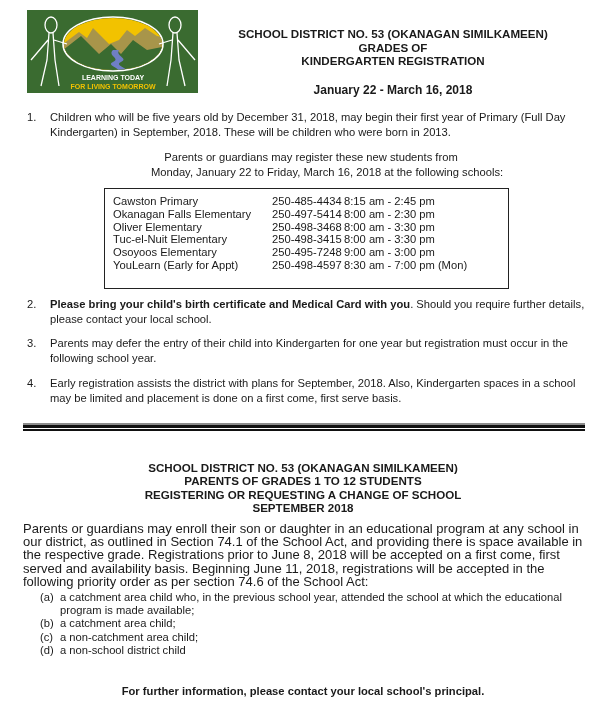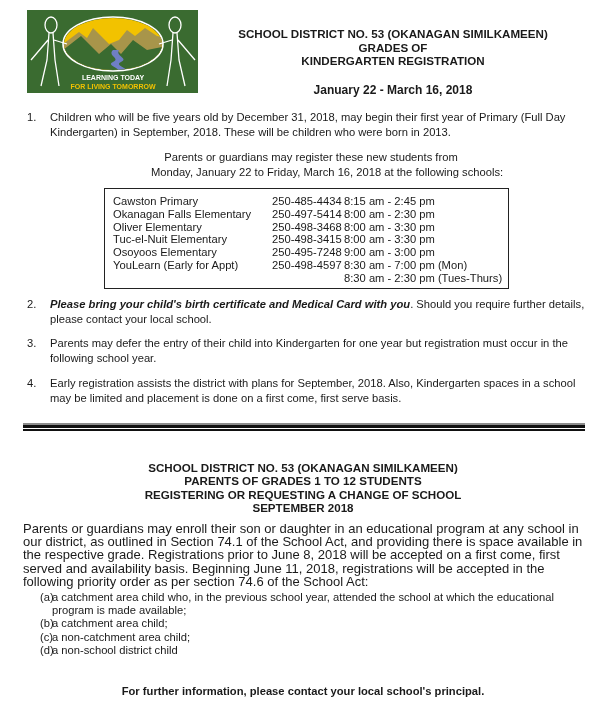--- a/index.html
+++ b/index.html
@@ -22,23 +22,23 @@
   .school-table td.c-phone { width: 72px; }
   .divider { left: 23px; top: 423px; width: 562px; height: 8px; }
   .divider .g { position: absolute; left: 0; top: 0; width: 100%; height: 2px; background: #8c8c8c; }
   .divider .b1 { position: absolute; left: 0; top: 2px; width: 100%; height: 3px; background: #111; }
   .divider .b2 { position: absolute; left: 0; top: 6px; width: 100%; height: 1.5px; background: #111; }
   .sec2-title { left: 0; width: 606px; top: 461px; text-align: center; font-weight: bold; font-size: 11.6px; line-height: 13.4px; }
   .para { left: 23px; top: 522px; width: 570px; font-size: 13px; line-height: 13.2px; }
   .sub-list { left: 40px; top: 591px; width: 540px; font-size: 11.2px; line-height: 13.2px; }
   .sub-item { position: relative; }
   .sub-item .lbl { position: absolute; left: 0; top: 0; }
-  .sub-item .stxt { display: block; margin-left: 12px; }
+  .sub-item .stxt { display: block; margin-left: 20px; }
   .footer-line { left: 0; width: 606px; top: 685px; text-align: center; font-weight: bold; font-size: 11.2px; }
-  b.it { font-weight: bold; font-style: italic; }
+  b.it { font-weight: bold; }
 </style>
 </head>
 <body>
 
 <div class="abs logo">
   <svg width="171" height="83" viewBox="0 0 171 83">
     <rect x="0" y="0" width="171" height="83" fill="#3a6b30"></rect>
     <ellipse cx="86" cy="34" rx="50" ry="27" fill="#3a6b30" stroke="#ffffff" stroke-width="1.6"></ellipse>
     <clipPath id="ov">
         <ellipse cx="86" cy="34" rx="49" ry="26"></ellipse>
@@ -105,25 +105,20 @@
         <tr>
           <td class="c-name">Osoyoos Elementary</td>
           <td class="c-phone">250-495-7248</td>
           <td class="c-hours">9:00 am - 3:00 pm</td>
         </tr>
         <tr>
           <td class="c-name">YouLearn  (Early for Appt)</td>
           <td class="c-phone">250-498-4597</td>
           <td class="c-hours">8:30 am - 7:00 pm (Mon)</td>
         </tr>
-        <tr>
-          <td class="c-name"></td>
-          <td class="c-phone"></td>
-          <td class="c-hours">8:30 am - 2:30 pm (Tues-Thurs)</td>
-        </tr>
       </tbody>
   </table>
 </div>
 
 <div class="abs item" style="top:297px;">
   <span class="num">2.</span>
   <span class="txt"><b class="it">Please bring your child's birth certificate and Medical Card with you</b><span>.  Should you require further details, please contact your local school.</span></span>
 </div>
 
 <div class="abs item" style="top:336px;">

